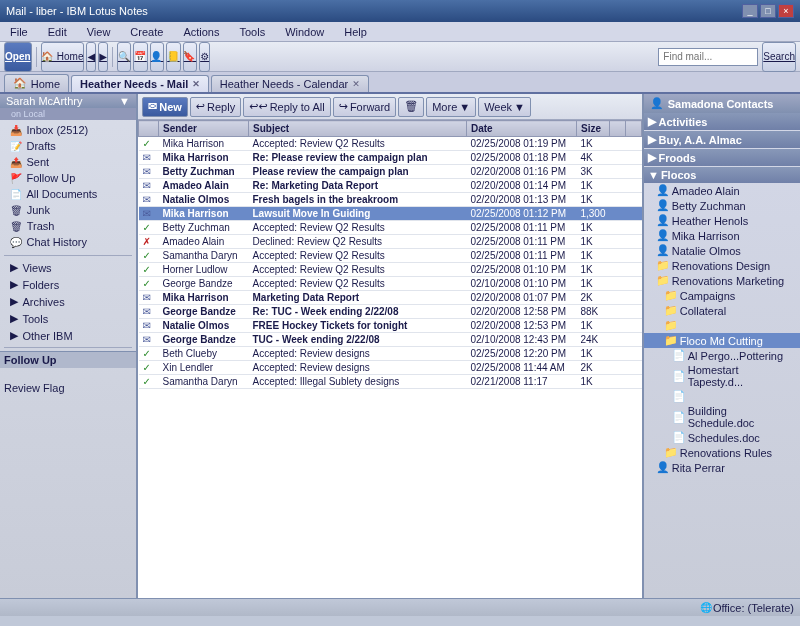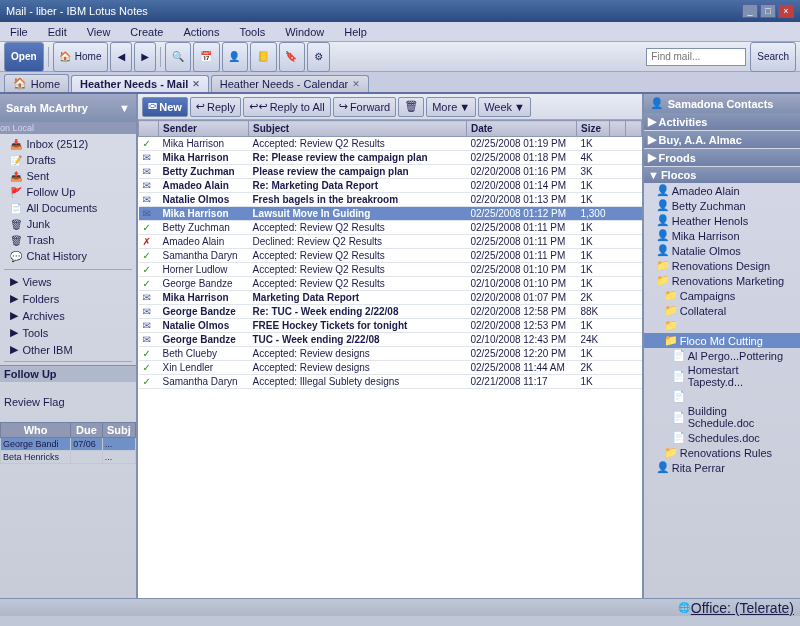--- a/index.html
+++ b/index.html
@@ -45,26 +45,27 @@
       display: flex;
       align-items: center;
       padding: 2px 4px;
       height: 30px;
       gap: 2px;
     }
     .toolbar-btn {
       background: linear-gradient(to bottom, #e8ecf8, #c8d0e4);
       border: 1px solid #8090b0;
       border-radius: 3px;
-      padding: 2px 6px;
+      padding: 2px 0;
       cursor: pointer;
       font-size: 10px;
       color: #1a1a4a;
       display: flex; align-items: center; gap: 2px;
       height: 30px;
+      text-decoration: underline;
     }
     .toolbar-btn.blue {
       background: linear-gradient(to bottom, #5a7abf, #3a5a9f);
       color: white;
       font-weight: bold;
     }
     .toolbar-separator { width: 1px; height: 20px; background: #a0a8c0; margin: 0 2px; }
     .toolbar-search {
       margin-left: auto;
       display: flex;
@@ -116,28 +117,28 @@
     
     .left-sidebar {
       width: 138px;
       background: linear-gradient(to bottom, #d8dce8, #c8ccd8);
       border-right: 2px solid #8090b0;
       overflow-y: auto;
       flex-shrink: 0;
     }
     .sidebar-user {
       background: linear-gradient(to bottom, #a0a8c4, #8090b0);
-      padding: 8px 6px;
+      padding: 1px 6px;
       color: white;
-      font-weight: bold;
+      font-weight: normal;
       display: flex;
       align-items: flex-start;
       justify-content: space-between;
     }
-    .sidebar-user-sub { font-size: 9px; color: #d0d8f0; padding: 1px 0; background: #9098b8; }
+    .sidebar-user-sub { font-size: 9px; color: #d0d8f0; padding: 1px 11px; background: #9098b8; }
     .sidebar-section { padding: 2px 0; }
     .sidebar-item {
       padding: 2px 6px 2px 10px;
       cursor: pointer;
       color: #1a1a4a;
       display: flex;
       align-items: center;
       gap: 4px;
     }
     .sidebar-item .icon { font-size: 10px; }
@@ -264,21 +265,21 @@
     
     .status-bar {
       background: linear-gradient(to bottom, #c0c8d8, #b0b8c8);
       border-top: 1px solid #8090b0;
       display: flex;
       align-items: center;
       padding: 2px 6px;
       height: 18px;
       justify-content: flex-end;
     }
-    .status-text { font-size: 14px; color: #1a1a4a; text-decoration: underline; }
+    .status-text { font-size: 11px; color: #1a1a4a; }
 
     .size-col { width: 30px; margin-top: 36px; }
     .date-col { width: 110px; }
     .from-col { width: 90px; }
     .subject-col { }
   </style>
 </head>
 <body>
 
 <div class="title-bar">
@@ -403,39 +404,20 @@
     </div>
 
     <div class="sidebar-divider"></div>
 
     <div class="sidebar-followup">
       <span>Follow Up</span>
     </div>
     <div style="padding: 14px 4px; font-size: 9px; color: #1a1a4a;">
       <span>Review Flag</span>
     </div>
-    <table class="followup-table">
-      <tbody>
-          <tr class="followup-header">
-        <th>Who</th>
-        <th>Due</th>
-        <th>Subj</th>
-      </tr>
-      <tr class="followup-row highlight">
-        <td>George Bandi</td>
-        <td>07/06</td>
-        <td>...</td>
-      </tr>
-      <tr class="followup-row">
-        <td>Beta Henricks</td>
-        <td></td>
-        <td>...</td>
-      </tr>
-    </tbody>
-      </table>
   </div>
 
   <div class="mail-area">
 
     <div class="mail-toolbar">
       <button class="mail-btn new-btn">
         <span>✉</span>
         <span>New</span>
       </button>
       <button class="mail-btn">

